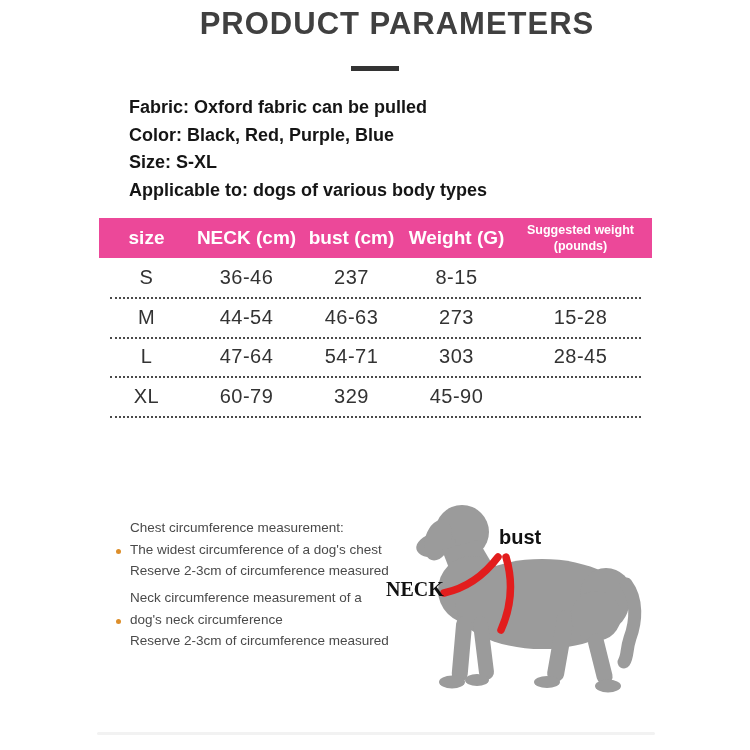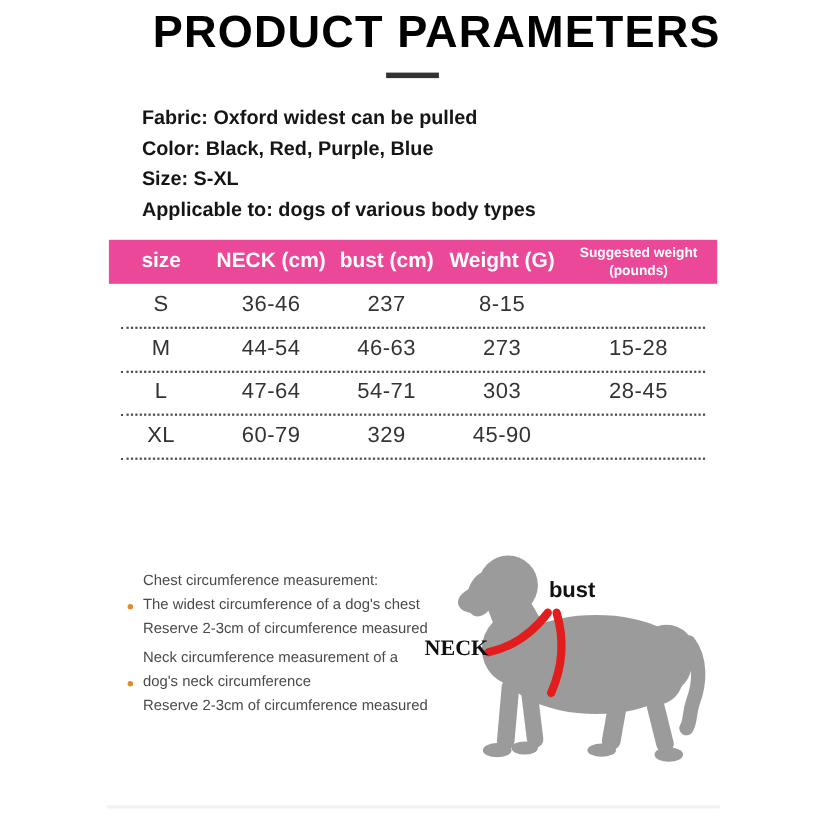--- a/index.html
+++ b/index.html
@@ -10,24 +10,24 @@
     font-family: "Liberation Sans", sans-serif;
     overflow: hidden;
     color: #222;
   }
   .abs { position: absolute; }
 
   
   .page-title {
     top: 6px; left: 0; width: 750px;
     text-align: center;
-    font-size: 41px;
+    font-size: 31px;
     font-weight: bold;
     letter-spacing: 1px;
-    color: #000000;
+    color: #404040;
     padding-left: 44px;
   }
   .title-underline {
     top: 66px; left: 351px;
     width: 48px; height: 5px;
     background: #333333;
   }
 
   
   .info-block {
@@ -111,21 +111,21 @@
     border-radius: 2px;
   }
 </style>
 </head>
 <body>
 
 <div class="abs page-title">PRODUCT PARAMETERS</div>
 <div class="abs title-underline"></div>
 
 <div class="abs info-block">
-  <div class="info-line">Fabric: Oxford widest can be pulled</div>
+  <div class="info-line">Fabric: Oxford fabric can be pulled</div>
   <div class="info-line">Color: Black, Red, Purple, Blue</div>
   <div class="info-line">Size: S-XL</div>
   <div class="info-line">Applicable to: dogs of various body types</div>
 </div>
 
 <div class="abs spec-header">
   <div class="hcell">size</div>
   <div class="hcell">NECK (cm)</div>
   <div class="hcell">bust (cm)</div>
   <div class="hcell">Weight (G)</div>

